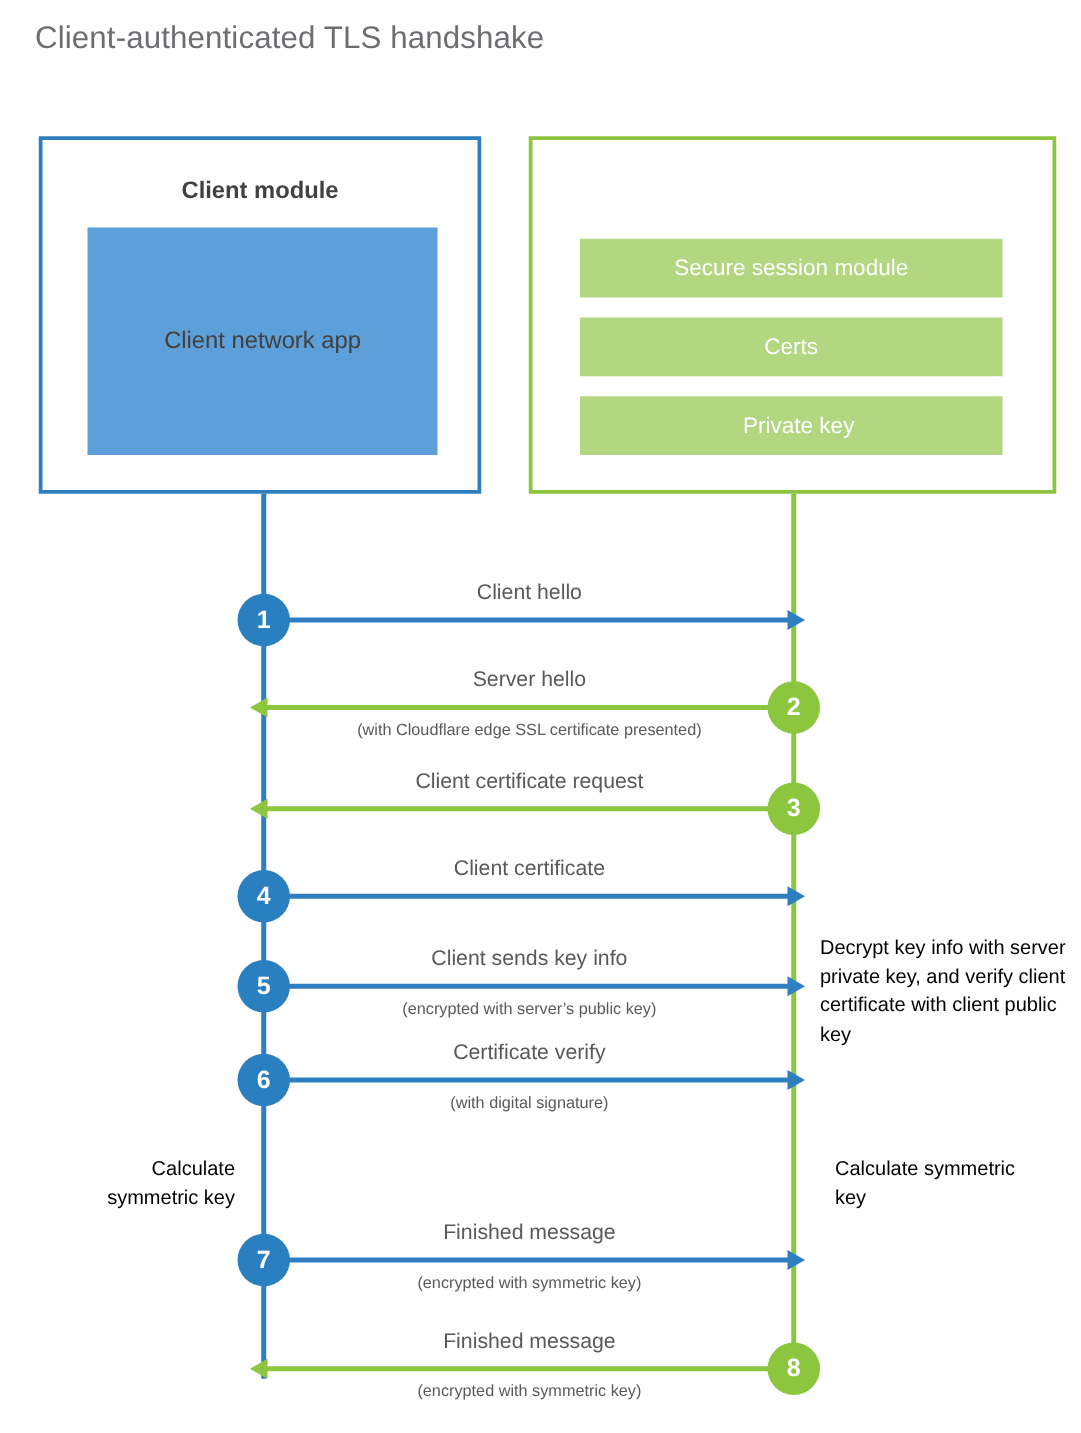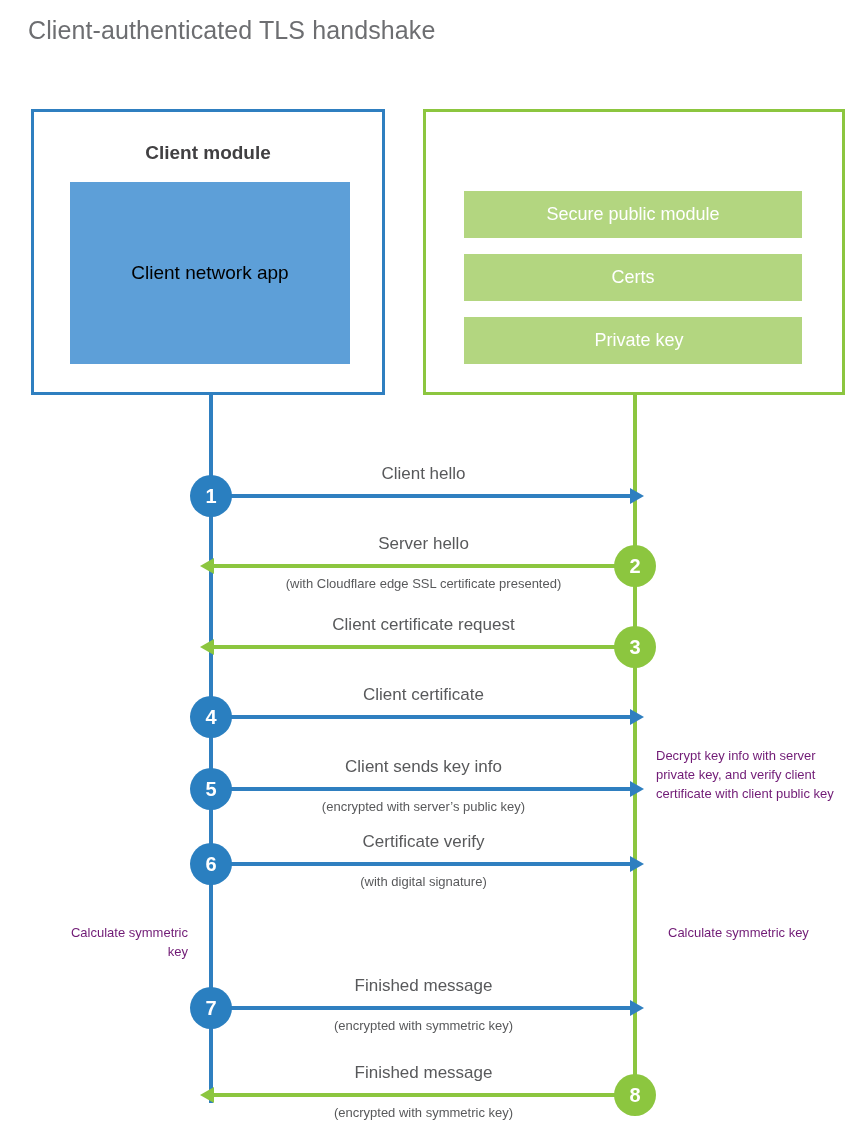--- a/index.html
+++ b/index.html
@@ -52,21 +52,21 @@
   }
 
   
   #client-app {
     position: absolute;
     left: 36px;
     top: 70px;
     width: 280px;
     height: 182px;
     background: #5d9fd8;
-    color: #000000;
+    color: #404040;
     font-size: 19px;
     display: flex;
     align-items: center;
     justify-content: center;
     line-height: 1.35;
     padding: 14px 10px;
   }
 
   
   .server-bar {
@@ -156,23 +156,23 @@
     position: absolute;
     font-size: 13px;
     color: #58595b;
     text-align: center;
     white-space: nowrap;
   }
 
   
   .side-note {
     position: absolute;
-    font-size: 13px;
+    font-size: 16px;
     line-height: 1.45;
-    color: #701a75;
+    color: #000000;
   }
   #note-decrypt {
     left: 656px;
     top: 747px;
     width: 200px;
     text-align: left;
   }
   #note-calc-client {
     left: 48px;
     top: 924px;
@@ -190,21 +190,21 @@
 <body>
 
 <div id="page-title">Client-authenticated TLS handshake</div>
 
 <div class="endpoint-box" id="client-box">
   <div class="box-title">Client module</div>
   <div id="client-app">Client network app</div>
 </div>
 
 <div class="endpoint-box" id="server-box">
-  <div class="server-bar" id="server-bar-0">Secure public module</div>
+  <div class="server-bar" id="server-bar-0">Secure session module</div>
   <div class="server-bar" id="server-bar-1">Certs</div>
   <div class="server-bar" id="server-bar-2">Private key</div>
 </div>
 
 <div class="lifeline" id="client-lifeline"></div>
 <div class="lifeline" id="server-lifeline"></div>
 
 <div id="messages">
     <div class="msg-line to-server" style="left: 213px; width: 418px; top: 494px; position: absolute;">
       <div class="arrowhead right"></div>

